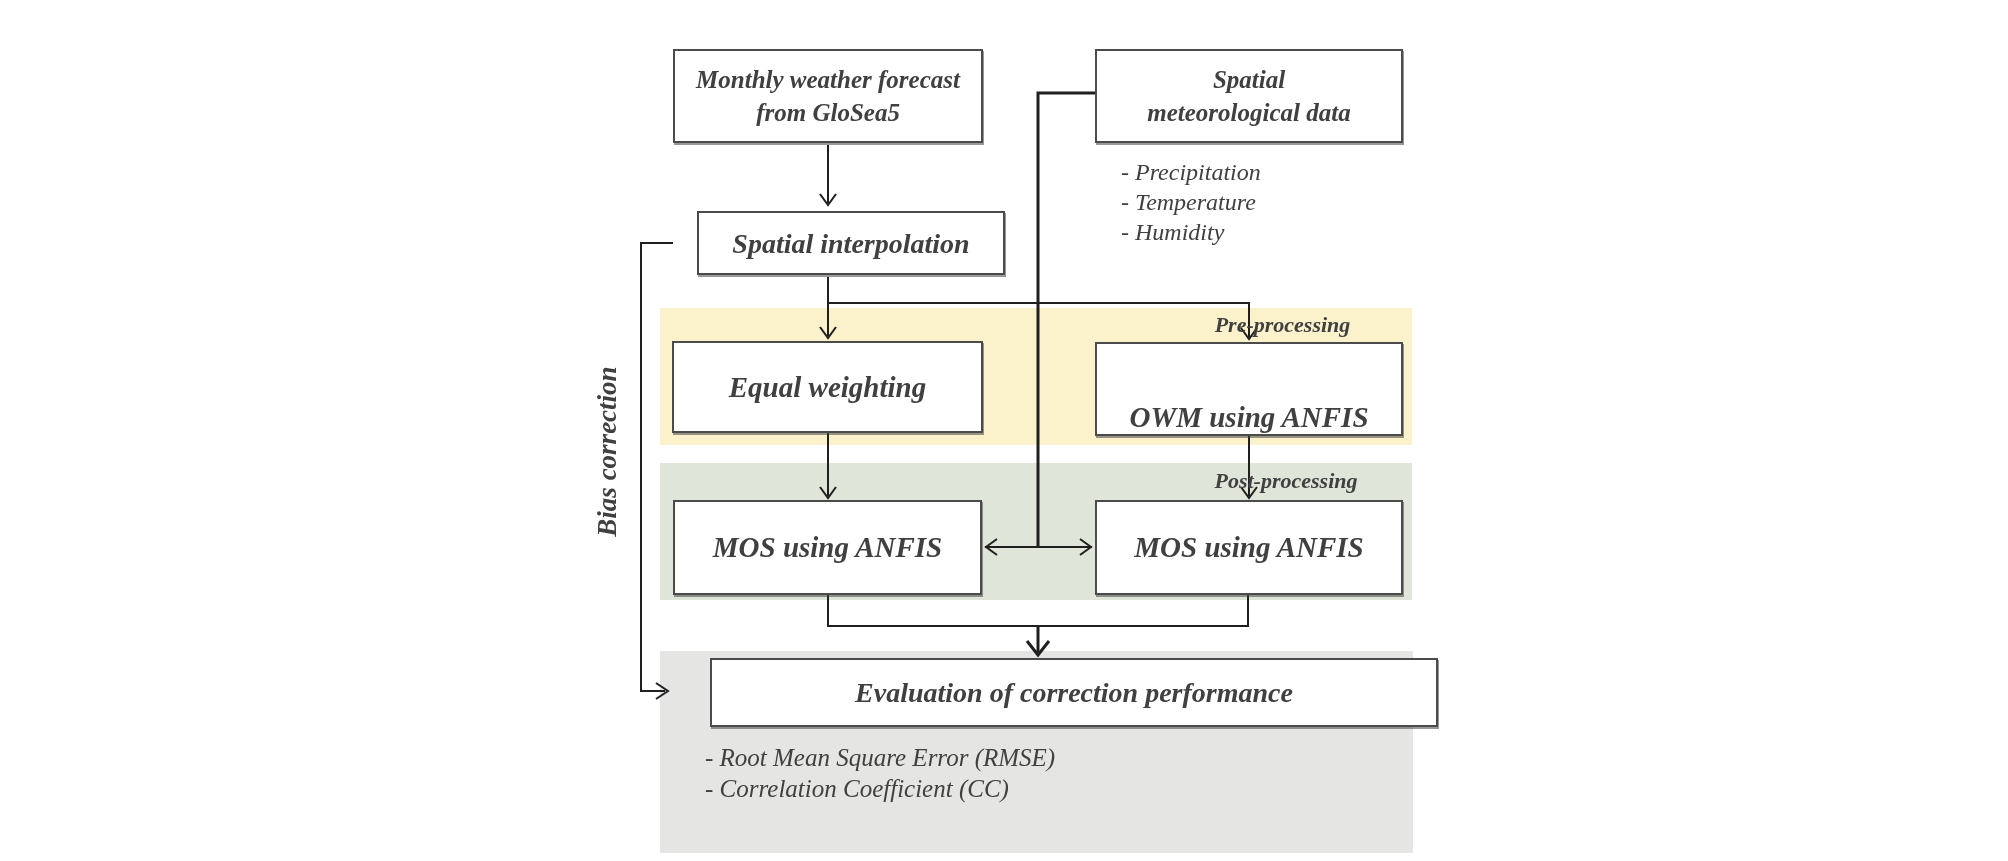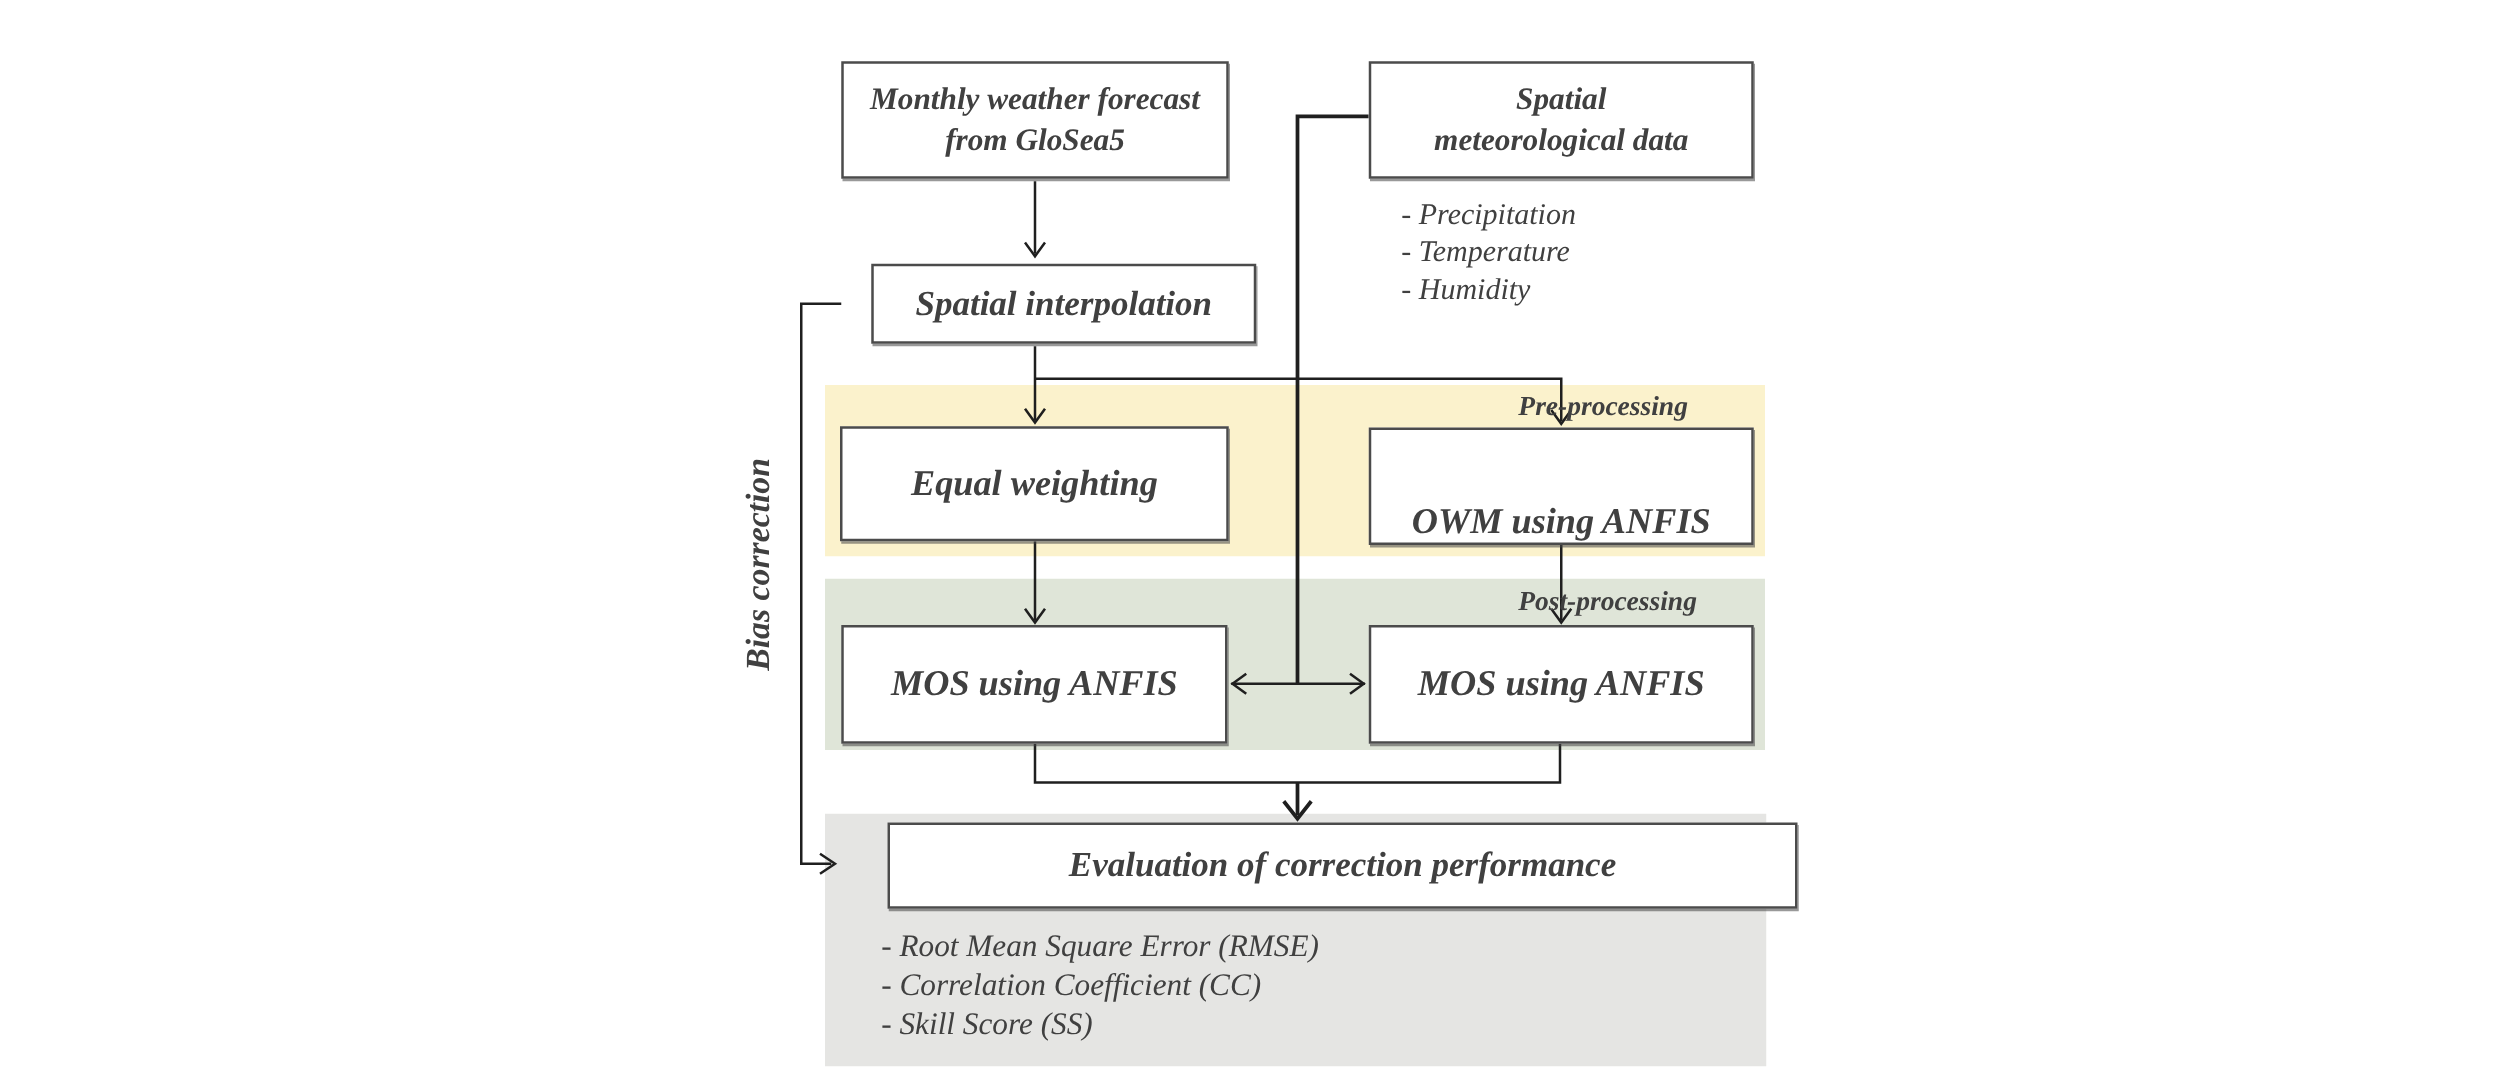--- a/index.html
+++ b/index.html
@@ -143,16 +143,15 @@
 
   <div class="bullet-list list-observed">
     <div>- Precipitation</div>
     <div>- Temperature</div>
     <div>- Humidity</div>
   </div>
 
   <div class="bullet-list list-metrics">
     <div>- Root Mean Square Error (RMSE)</div>
     <div>- Correlation Coefficient (CC)</div>
-    <div>- Skill Score (SS)</div>
   </div>
 
 </div>
 
 </body></html>

